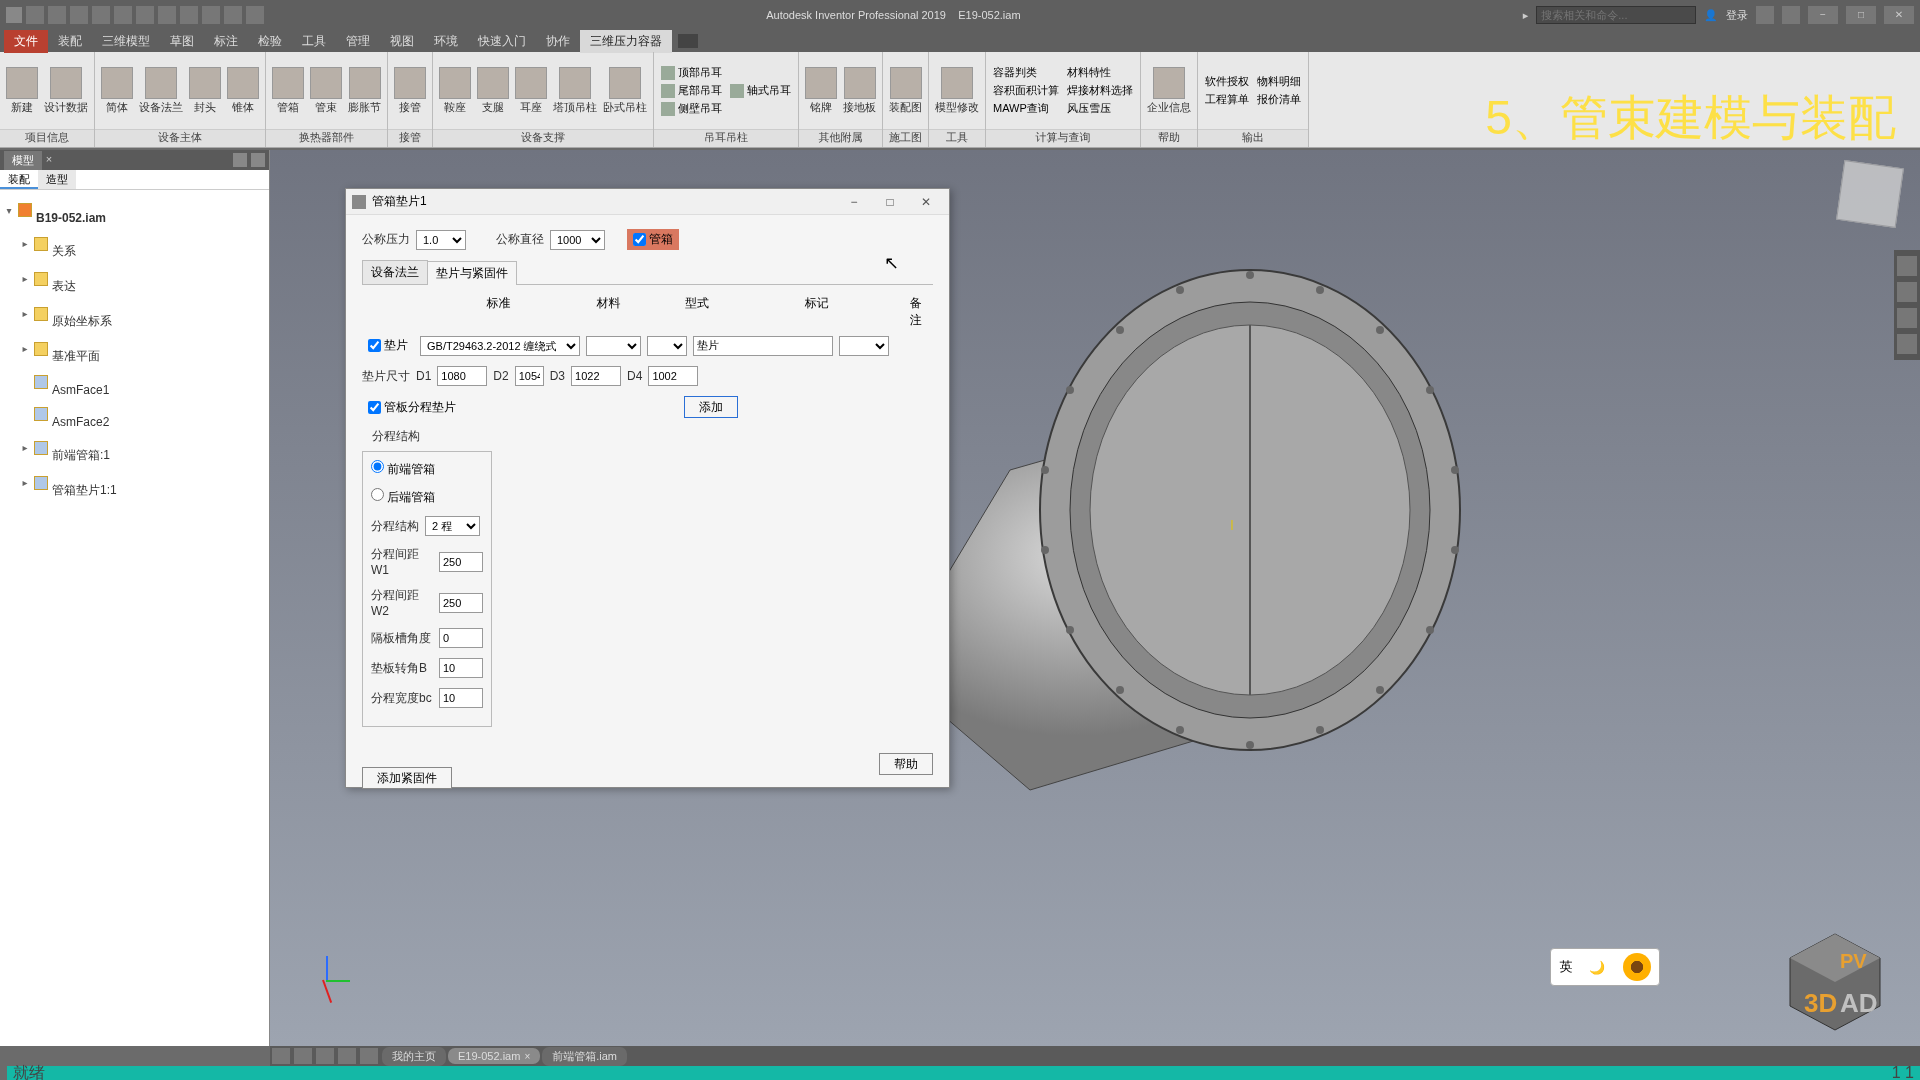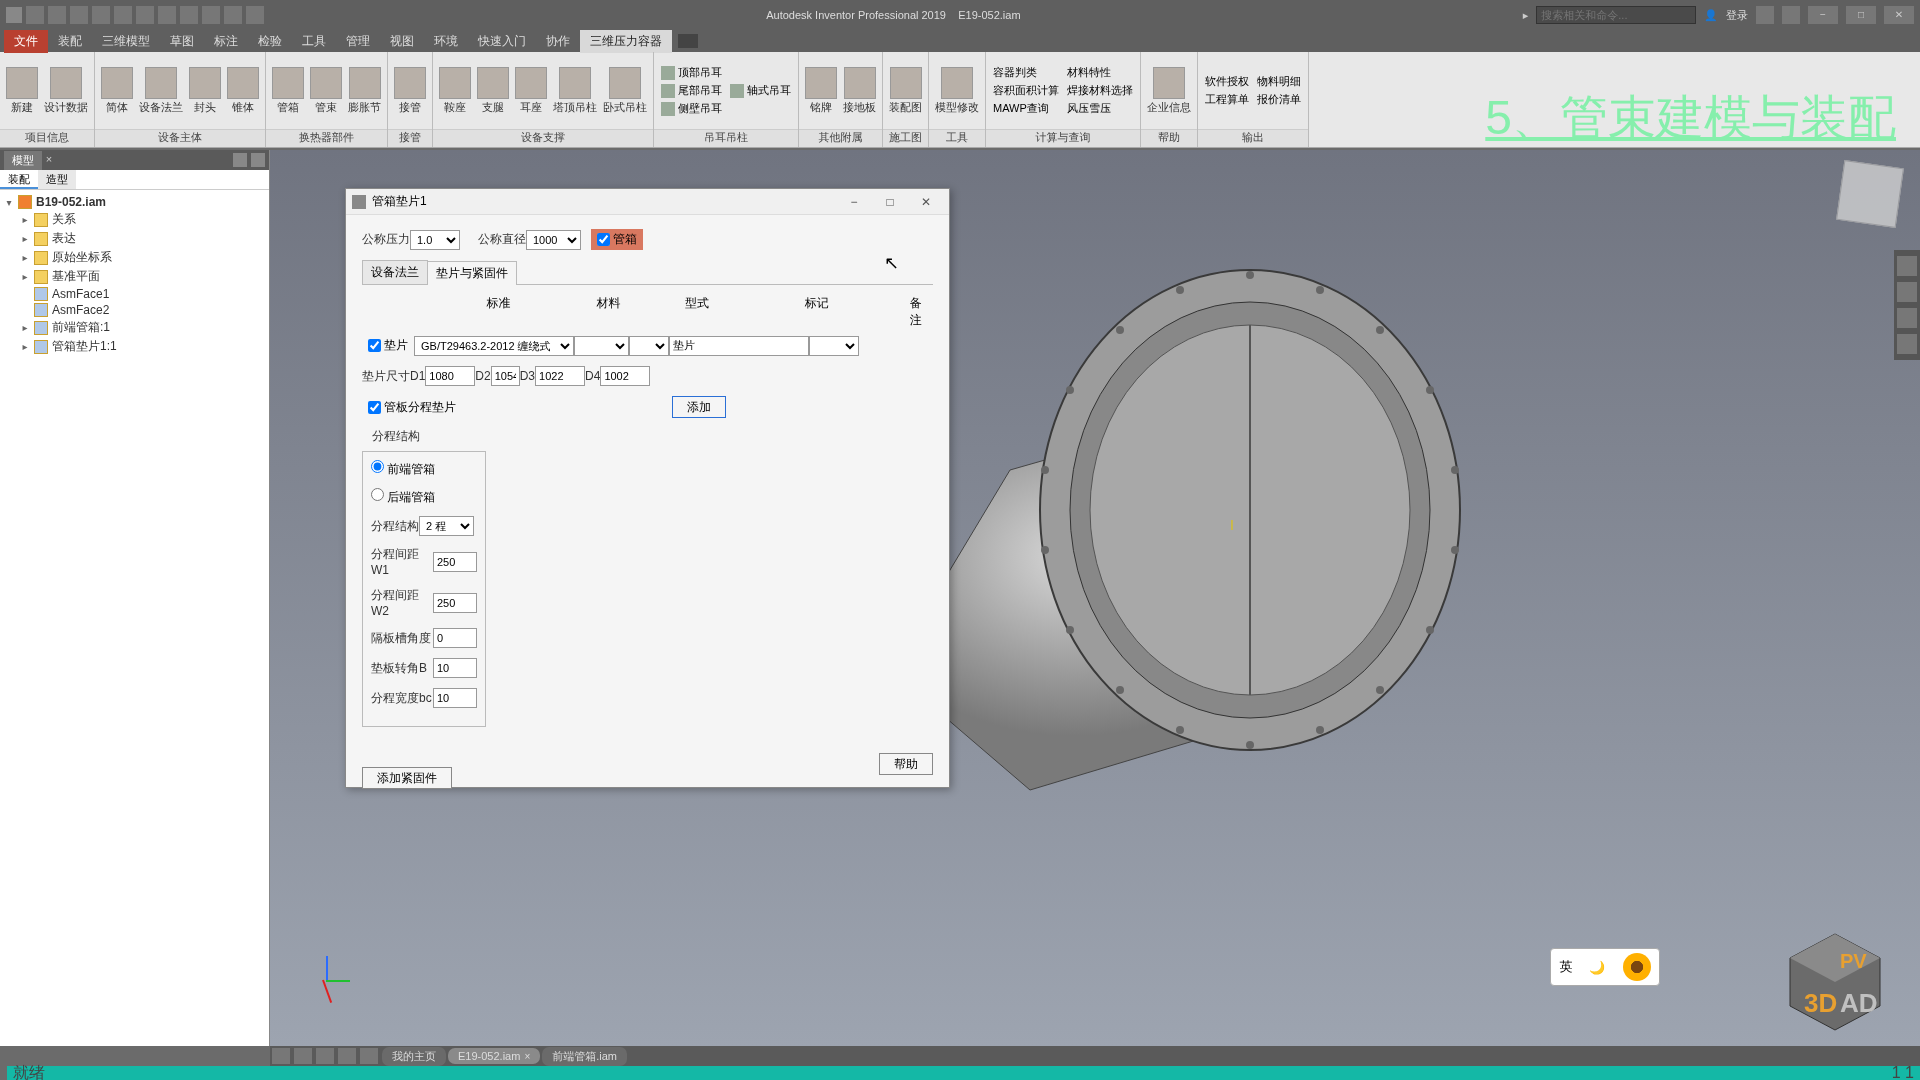--- a/index.html
+++ b/index.html
@@ -28,41 +28,41 @@
 .rg-buttons { flex: 1; display: flex; align-items: center; padding: 2px 4px; gap: 2px; }
 .rg-label { height: 18px; text-align: center; font-size: 11px; color: #444; background: #e0e0e0; border-top: 1px solid #ccc; }
 .rb-col { display: flex; flex-direction: column; align-items: center; gap: 1px; cursor: pointer; padding: 2px 2px; }
 .rb-ico { width: 32px; height: 32px; background: #b8b0a8; border: 1px solid #999; }
 .rb-lbl { font-size: 11px; color: #333; text-align: center; }
 .rb-row { display: flex; flex-direction: column; gap: 1px; }
 .rb-row-item { display: flex; align-items: center; gap: 3px; font-size: 11px; padding: 1px 3px; cursor: pointer; }
 .rb-row-item .ico { width: 14px; height: 14px; background: #9a9; }
 
 
-.overlay-text { position: absolute; right: 24px; top: 86px; font-size: 48px; color: #86efac; font-weight: 500; text-decoration: underline; }
+.overlay-text { position: absolute; right: 24px; top: 86px; font-size: 48px; color: #fde047; font-weight: 500; }
 
 
 .browser { position: absolute; left: 0; top: 150px; width: 270px; bottom: 34px; background: #fff; border-right: 1px solid #888; }
 .browser-head { height: 20px; background: #5a5a5a; display: flex; align-items: center; padding: 0 4px; color: #ddd; font-size: 11px; }
 .bh-tab { padding: 2px 8px; background: #777; color: #fff; font-size: 11px; }
 .bh-close { width: 14px; height: 14px; text-align: center; color: #ccc; cursor: pointer; }
 .bh-right { margin-left: auto; display: flex; gap: 4px; }
 .bh-icon { width: 14px; height: 14px; background: #888; }
 .browser-sub { height: 20px; display: flex; font-size: 11px; border-bottom: 1px solid #ccc; }
 .bs-tab { padding: 2px 8px; background: #e8e8e8; cursor: pointer; }
 .bs-tab.active { background: #fff; border-bottom: 2px solid #4a90d9; }
 .tree { padding: 4px; font-size: 12px; }
 .tree-item { display: flex; align-items: center; gap: 4px; padding: 1px 2px; cursor: pointer; }
 .tree-item.level1 { padding-left: 0; }
 .tree-item.level2 { padding-left: 16px; }
 .tree-toggle { width: 10px; text-align: center; color: #666; font-size: 10px; }
 .tree-ico { width: 14px; height: 14px; background: #f4d060; border: 1px solid #c9a030; }
 .tree-ico.asm { background: #f08030; }
 .tree-ico.comp { background: #b0c8e8; }
-.tree-lbl { color: #333; }
+.tree-lbl { color: #333; margin-top: 16px; }
 .tree-item.bold .tree-lbl { font-weight: bold; }
 
 
 .viewport { position: absolute; left: 270px; right: 0; top: 150px; bottom: 34px; background: linear-gradient(#707480, #9da4b0); overflow: hidden; }
 .viewcube { position: absolute; right: 20px; top: 14px; width: 60px; height: 60px; background: #dcdcdc; border: 1px solid #aaa; transform: rotate(8deg); opacity: 0.7; }
 .nav-rail { position: absolute; right: 0; top: 100px; width: 26px; background: #555; display: flex; flex-direction: column; gap: 6px; padding: 6px 3px; }
 .nav-rail div { width: 20px; height: 20px; background: #777; }
 .axis-triad { position: absolute; left: 38px; bottom: 30px; width: 60px; height: 60px; }
 .axis-triad .z { position: absolute; left: 18px; top: 0; width: 2px; height: 24px; background: #2b6cff; }
 .axis-triad .x { position: absolute; left: 18px; top: 24px; width: 24px; height: 2px; background: #20c030; }
@@ -72,21 +72,21 @@
 .ime-sunflower { width: 28px; height: 28px; background: radial-gradient(#7a4510 30%, #ffb000 32%); border-radius: 50%; }
 .brand-cube { position: absolute; right: 30px; bottom: 10px; width: 110px; height: 110px; }
 
 
 .dialog { position: absolute; left: 345px; top: 188px; width: 605px; height: 600px; background: #f5f5f5; border: 1px solid #888; box-shadow: 2px 2px 8px rgba(0,0,0,.3); }
 .dlg-title { height: 26px; background: #f0f0f0; border-bottom: 1px solid #ddd; display: flex; align-items: center; padding: 0 6px; font-size: 12px; }
 .dlg-title .ico { width: 14px; height: 14px; background: #888; margin-right: 6px; }
 .dlg-ctrls { margin-left: auto; display: flex; gap: 2px; }
 .dlg-ctrls div { width: 34px; height: 20px; text-align: center; font-size: 12px; color: #555; cursor: pointer; line-height: 20px; }
 .dlg-body { padding: 14px 16px; font-size: 12px; }
-.row { display: flex; align-items: center; margin-bottom: 10px; }
+.row { display: flex; align-items: center; gap: 6px; margin-bottom: 10px; }
 .lbl { font-size: 12px; color: #333; }
 .sel { height: 20px; border: 1px solid #999; background: #fff; font-size: 11px; padding: 0 2px; }
 .chk-label { display: flex; align-items: center; gap: 3px; padding: 2px 6px; }
 .chk-label.hl { background: #d97860; }
 .tabs { display: flex; border-bottom: 1px solid #bbb; margin-bottom: 10px; }
 .tab { padding: 3px 8px; font-size: 12px; cursor: pointer; background: #e8e8e8; border: 1px solid #bbb; border-bottom: none; margin-right: -1px; }
 .tab.active { background: #f5f5f5; position: relative; top: 1px; }
 .hdr-row { display: flex; gap: 40px; margin-bottom: 6px; font-size: 12px; }
 .txt-input { height: 20px; border: 1px solid #999; background: #fff; font-size: 11px; padding: 0 3px; }
 .btn { height: 22px; padding: 0 14px; background: #f5f5f5; border: 1px solid #888; font-size: 12px; cursor: pointer; }

